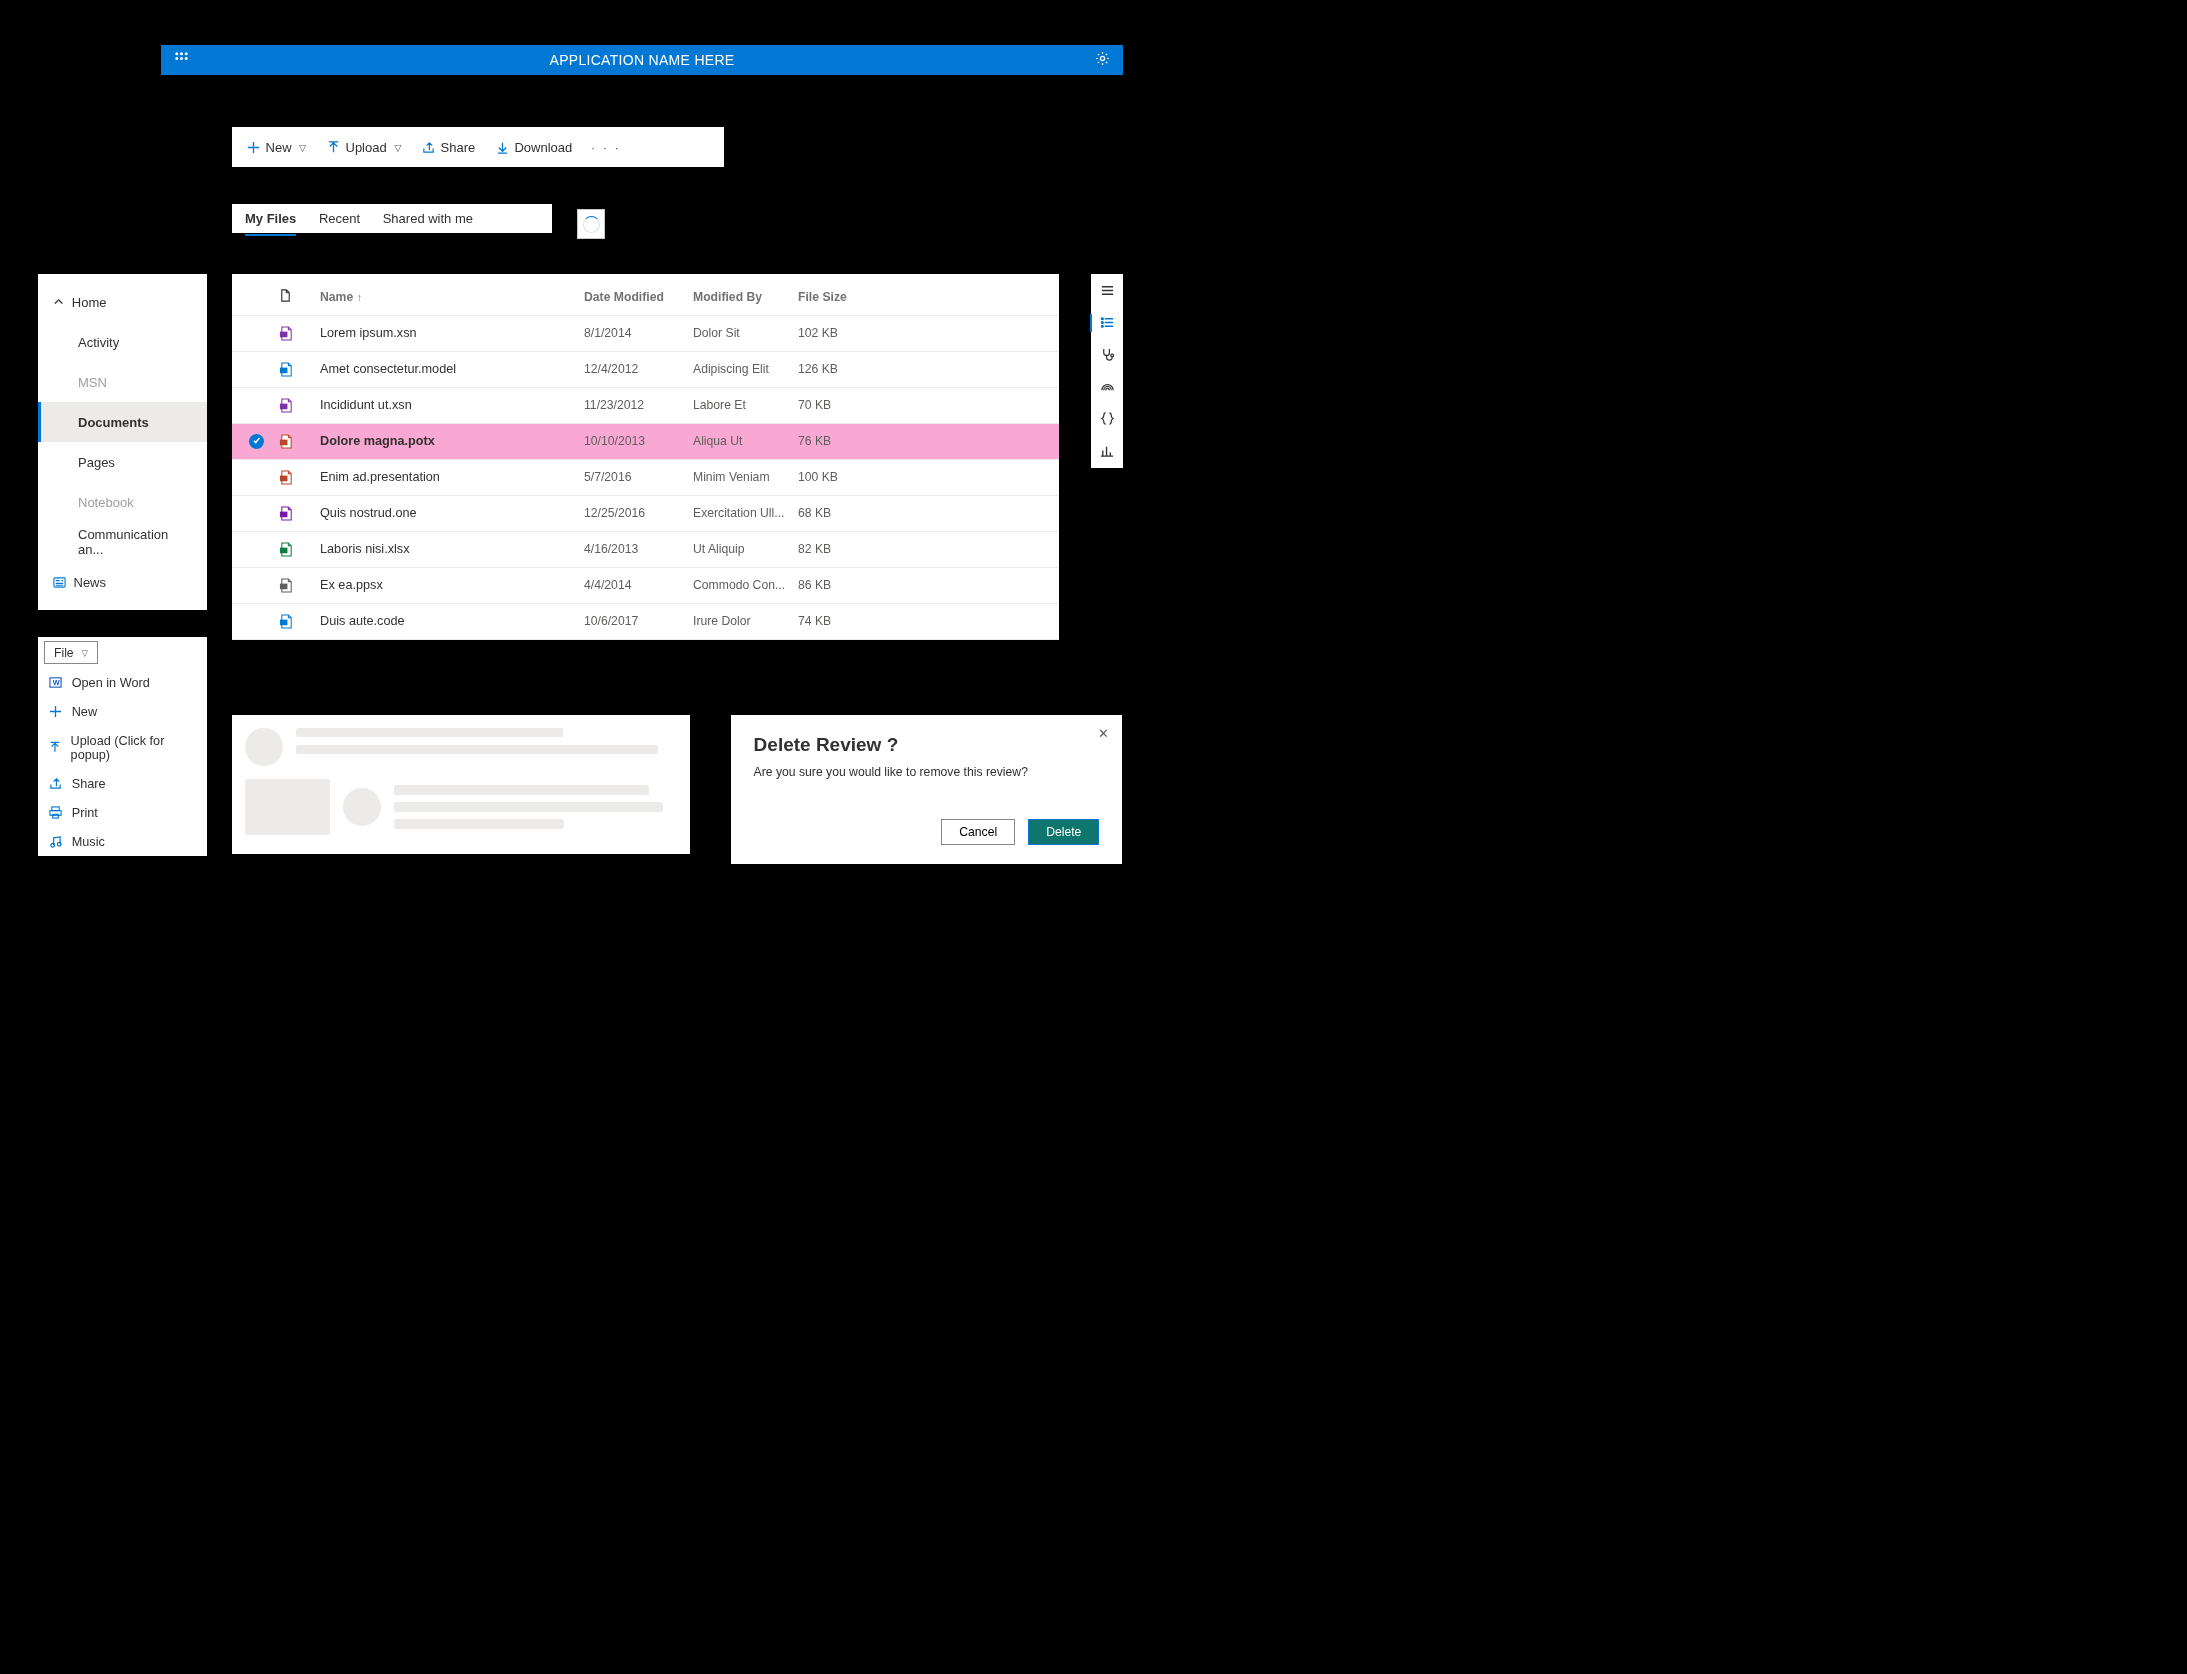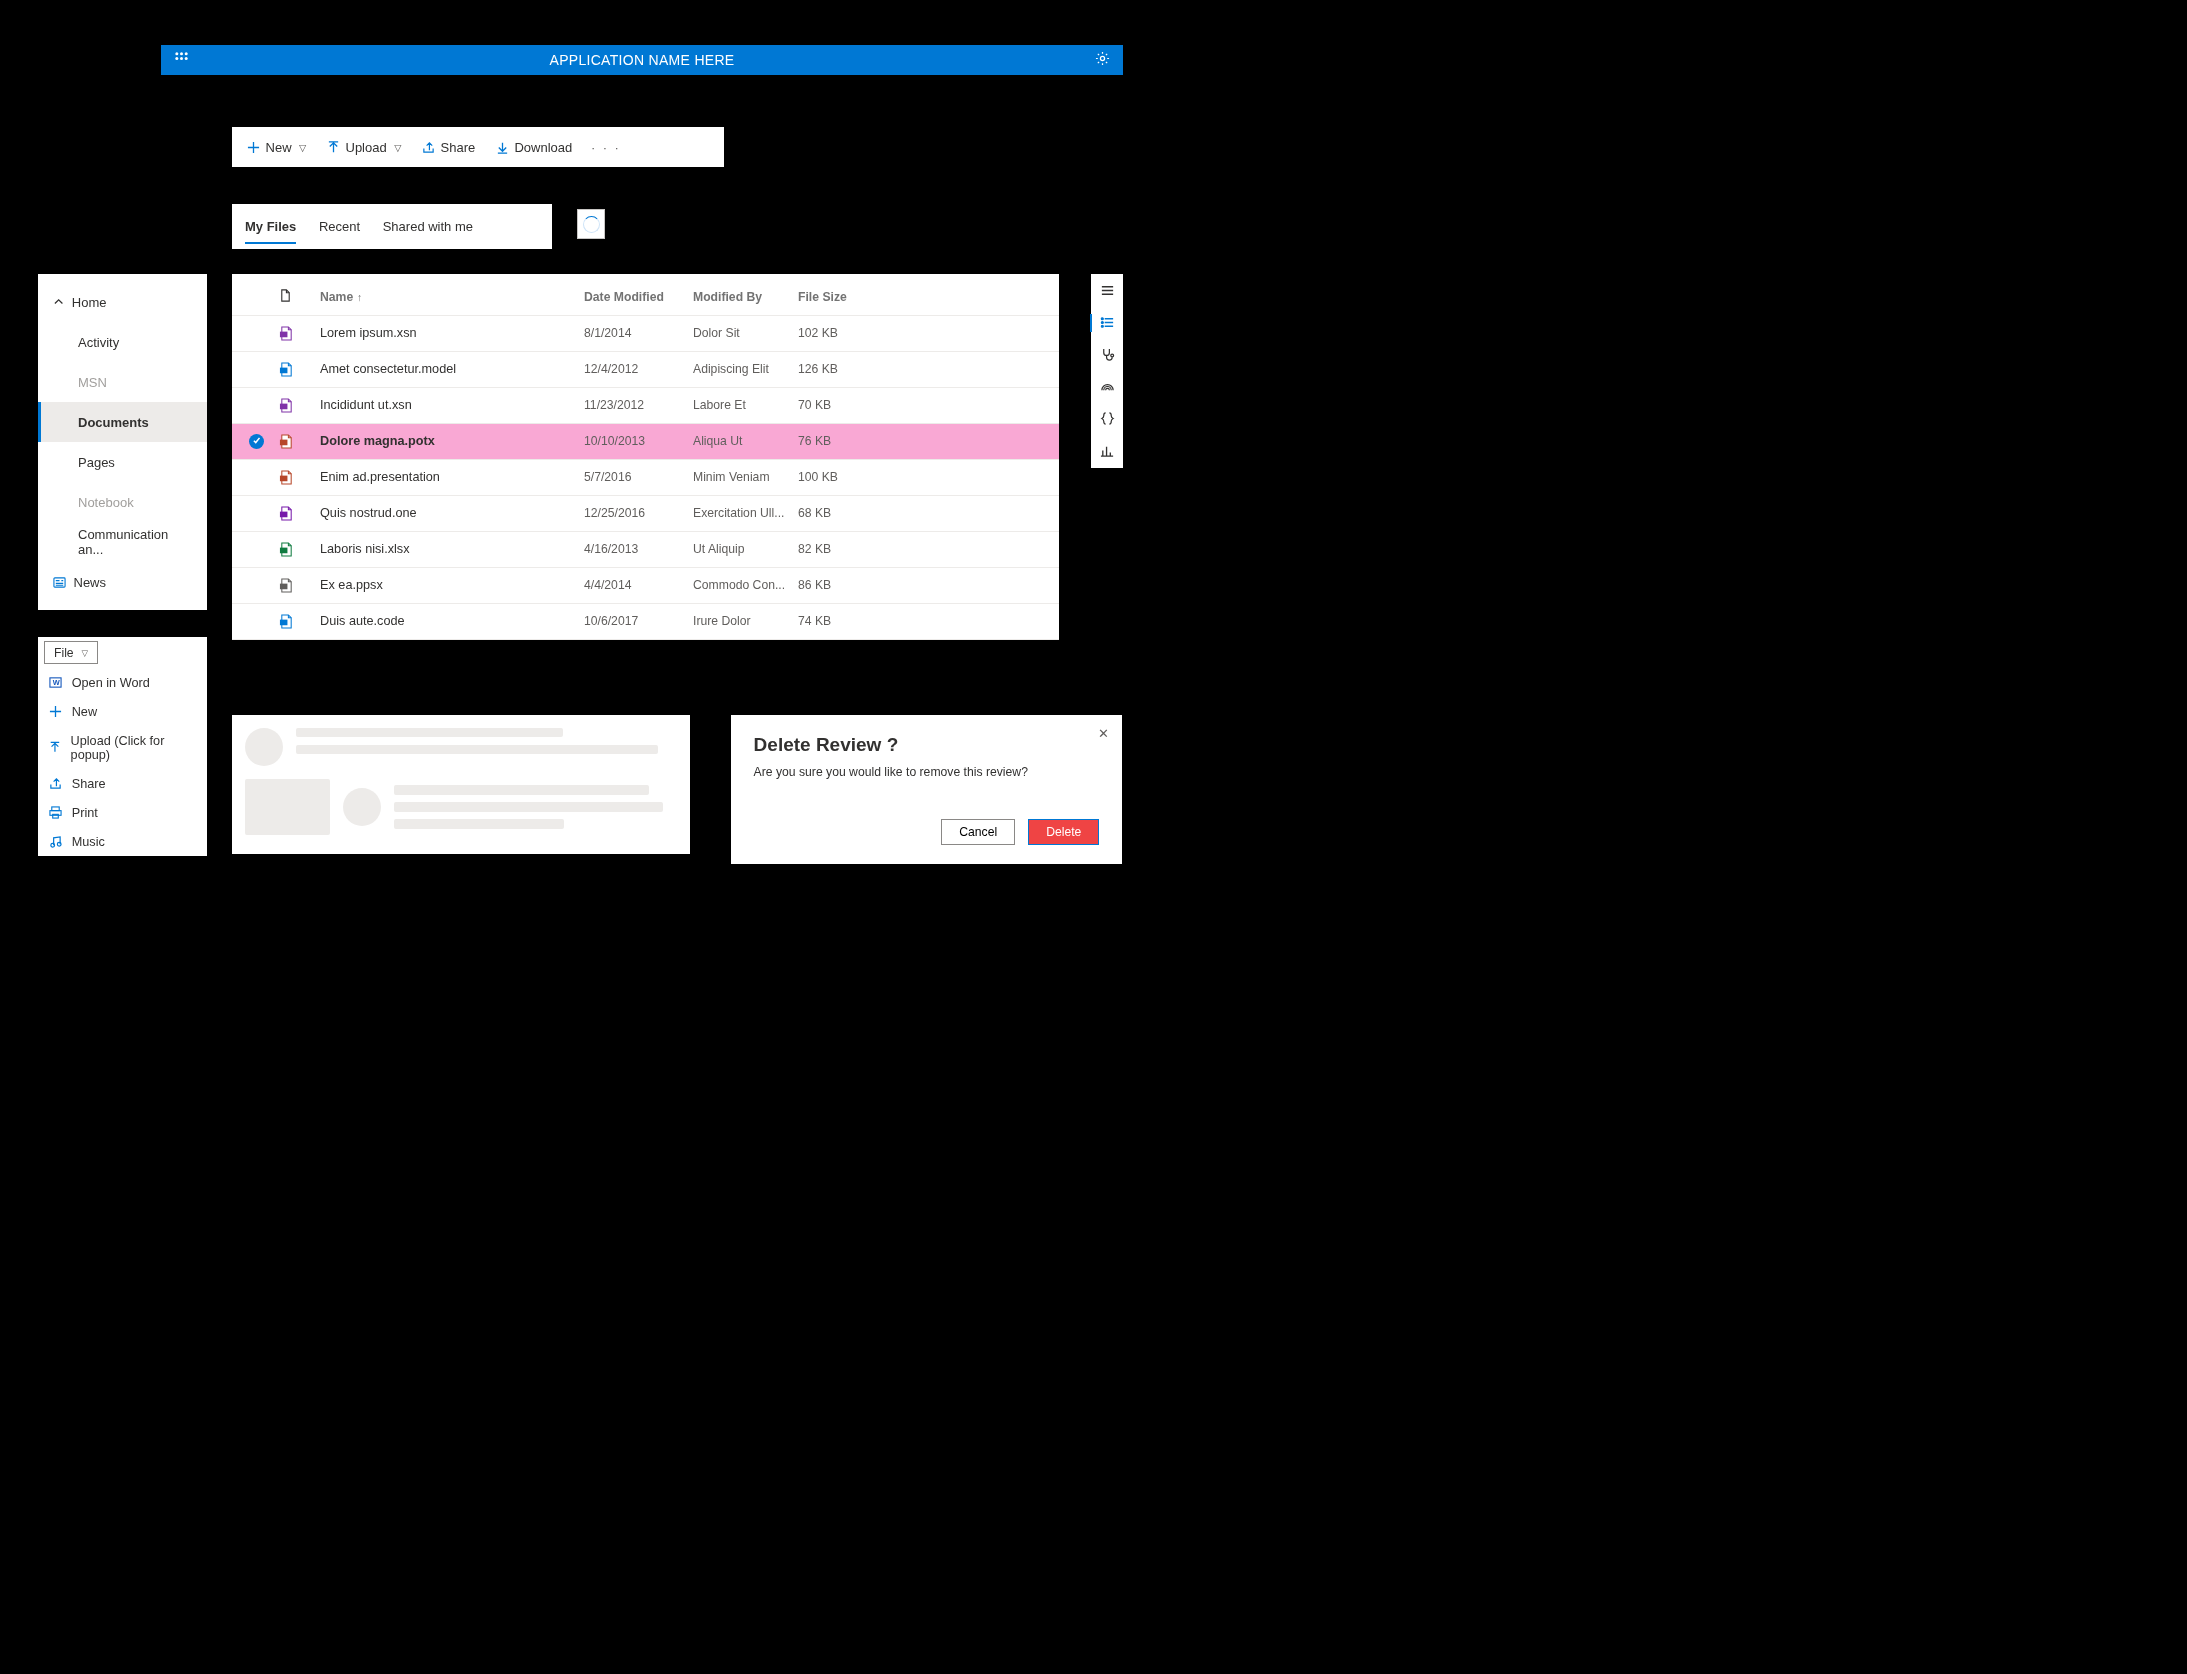--- a/index.html
+++ b/index.html
@@ -43,21 +43,21 @@
   cursor: pointer;
   font-size: 13px;
 }
 .cmd svg, .cmd .chev { flex-shrink: 0; }
 .chev { font-size: 9.4px; color: #605e5c; margin-left: 1.9px; }
 .cmd-more { padding: 0 5.6px; color: #605e5c; letter-spacing: 1.9px; }
 
 
 .tabs {
   left: 232px; top: 204px;
-  width: 320px; height: 45px;
+  width: 320px; height: 29px;
   display: flex; align-items: center;
   padding: 0 13px;
   gap: 22.6px;
 }
 .tab { cursor: pointer; padding: 9.4px 0; position: relative; font-size: 13px; color: #323130; }
 .tab.active { font-weight: 600; }
 .tab.active::after { content:""; position:absolute; left:0; right:0; bottom:-0.9px; height:1.9px; background:#0078d4; }
 
 .spinner-box {
   left: 577px; top: 209px;
@@ -162,21 +162,21 @@
 .dialog {
   left: 731px; top: 715px;
   width: 391px;
   padding: 19px 22.6px;
 }
 .dialog .close { position:absolute; right:13px; top:11.3px; cursor:pointer; font-size:13px; color:#605e5c; }
 .dialog h2 { font-size:19px; font-weight:600; margin-bottom:9.4px; }
 .dialog p { font-size:12.2px; color:#323130; margin-bottom: 40px; }
 .dialog-actions { display:flex; justify-content:flex-end; gap:13px;align-items:center; }
 .btn { padding: 4.7px 17px; font-size:12.2px; cursor:pointer; border:0.9px solid #8a8886; background:#fff; }
-.btn.primary { background:#ef4444; color:#fff; border-color:#0078d4; }
+.btn.primary { background:#0f766e; color:#fff; border-color:#0078d4; }
 </style>
 </head>
 <body>
 
 <div class="app-header">
   <span class="waffle">
     <svg width="15" height="15" viewBox="0 0 16 16">
         <g fill="#fff">
           <circle cx="3" cy="3" r="1.6"></circle>
           <circle cx="8" cy="3" r="1.6"></circle>

